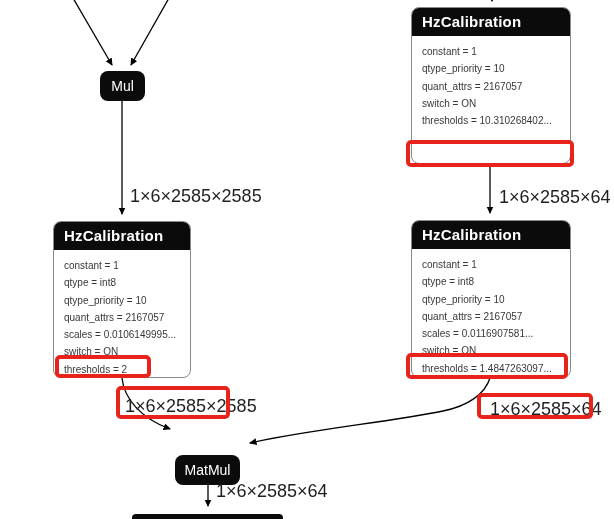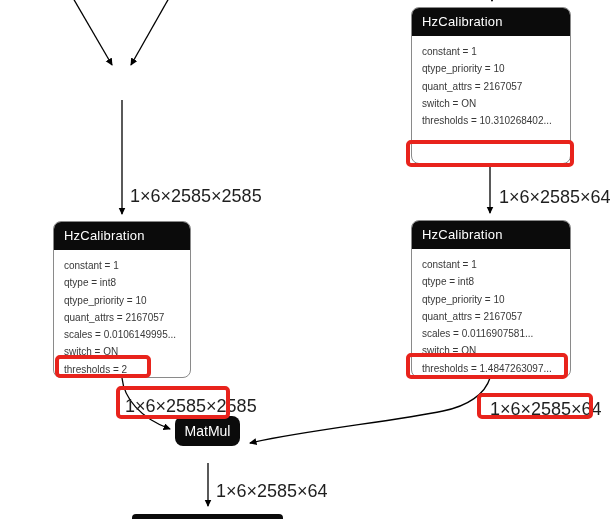--- a/index.html
+++ b/index.html
@@ -9,21 +9,21 @@
     background:#ffffff;
   }
   #edges{position:absolute; left:0; top:0; z-index:1;}
   .card{
     position:absolute; z-index:2; background:#ffffff;
     border:1px solid #8a8a8a; border-radius:8px;
     box-sizing:border-box;
   }
   .card-header{
     background:#0b0b0b; color:#ffffff; height:28px; line-height:28px;
-    padding:0 10px; font-size:13px; font-weight:400;
+    padding:0 10px; font-size:15px; font-weight:700;
     border-radius:7px 7px 0 0; letter-spacing:.2px;
   }
   .card-rows{padding:7px 0 3px 0;}
   .card-row{
     line-height:17.3px; height:17.3px; font-size:10px; padding:0 10px;
     color:#383838; white-space:nowrap; overflow:visible;
   }
   .op-node{
     position:absolute; z-index:2; background:#0b0b0b; color:#ffffff;
     border-radius:8px; display:flex; align-items:center; justify-content:center;
@@ -56,20 +56,23 @@
     <path d="M73,-2 L112,65" fill="none" stroke="#000" stroke-width="1.3" marker-end="url(#arrow)"></path>
     <path d="M169,-2 L131,65" fill="none" stroke="#000" stroke-width="1.3" marker-end="url(#arrow)"></path>
     <path d="M492,-6 L492,1" fill="none" stroke="#000" stroke-width="1.3" marker-end="url(#arrow)"></path>
     <path d="M122,100 L122,214" fill="none" stroke="#000" stroke-width="1.3" marker-end="url(#arrow)"></path>
     <path d="M490,164 L490,213" fill="none" stroke="#000" stroke-width="1.3" marker-end="url(#arrow)"></path>
     <path d="M122,378 C124,398 140,418 170,429" fill="none" stroke="#000" stroke-width="1.3" marker-end="url(#arrow)"></path>
     <path d="M490,378 C485,394 468,406 443,411 C395,421 302,431 250,443" fill="none" stroke="#000" stroke-width="1.3" marker-end="url(#arrow)"></path>
     <path d="M208,463 L208,506" fill="none" stroke="#000" stroke-width="1.3" marker-end="url(#arrow)"></path>
   </svg>
 
+  <div class="op-node" style="left:100px; top:71px; width:45px; height:30px;">
+    <span>Mul</span>
+  </div>
 
   <div class="card" style="left:411px; top:7px; width:160px; height:157px;">
     <div class="card-header">HzCalibration</div>
     <div class="card-rows">
       <div class="card-row">constant = 1</div>
       <div class="card-row">qtype_priority = 10</div>
       <div class="card-row">quant_attrs = 2167057</div>
       <div class="card-row">switch = ON</div>
       <div class="card-row">thresholds = 10.310268402...</div>
     </div>
@@ -94,21 +97,21 @@
       <div class="card-row">constant = 1</div>
       <div class="card-row">qtype = int8</div>
       <div class="card-row">qtype_priority = 10</div>
       <div class="card-row">quant_attrs = 2167057</div>
       <div class="card-row">scales = 0.0116907581...</div>
       <div class="card-row">switch = ON</div>
       <div class="card-row">thresholds = 1.4847263097...</div>
     </div>
   </div>
 
-  <div class="op-node" style="left:175px; top:416px; width:65px; height:30px;">
+  <div class="op-node" style="left:175px; top:455px; width:65px; height:30px;">
     <span>MatMul</span>
   </div>
 
   <div class="node-stub" style="left:132px; top:514px; width:151px; height:5px;"></div>
 
   <div class="edge-label" style="left:130px; top:186px;">1×6×2585×2585</div>
   <div class="edge-label" style="left:499px; top:187px;">1×6×2585×64</div>
   <div class="edge-label" style="left:125px; top:396px;">1×6×2585×2585</div>
   <div class="edge-label" style="left:490px; top:399px;">1×6×2585×64</div>
   <div class="edge-label" style="left:216px; top:481px;">1×6×2585×64</div>

